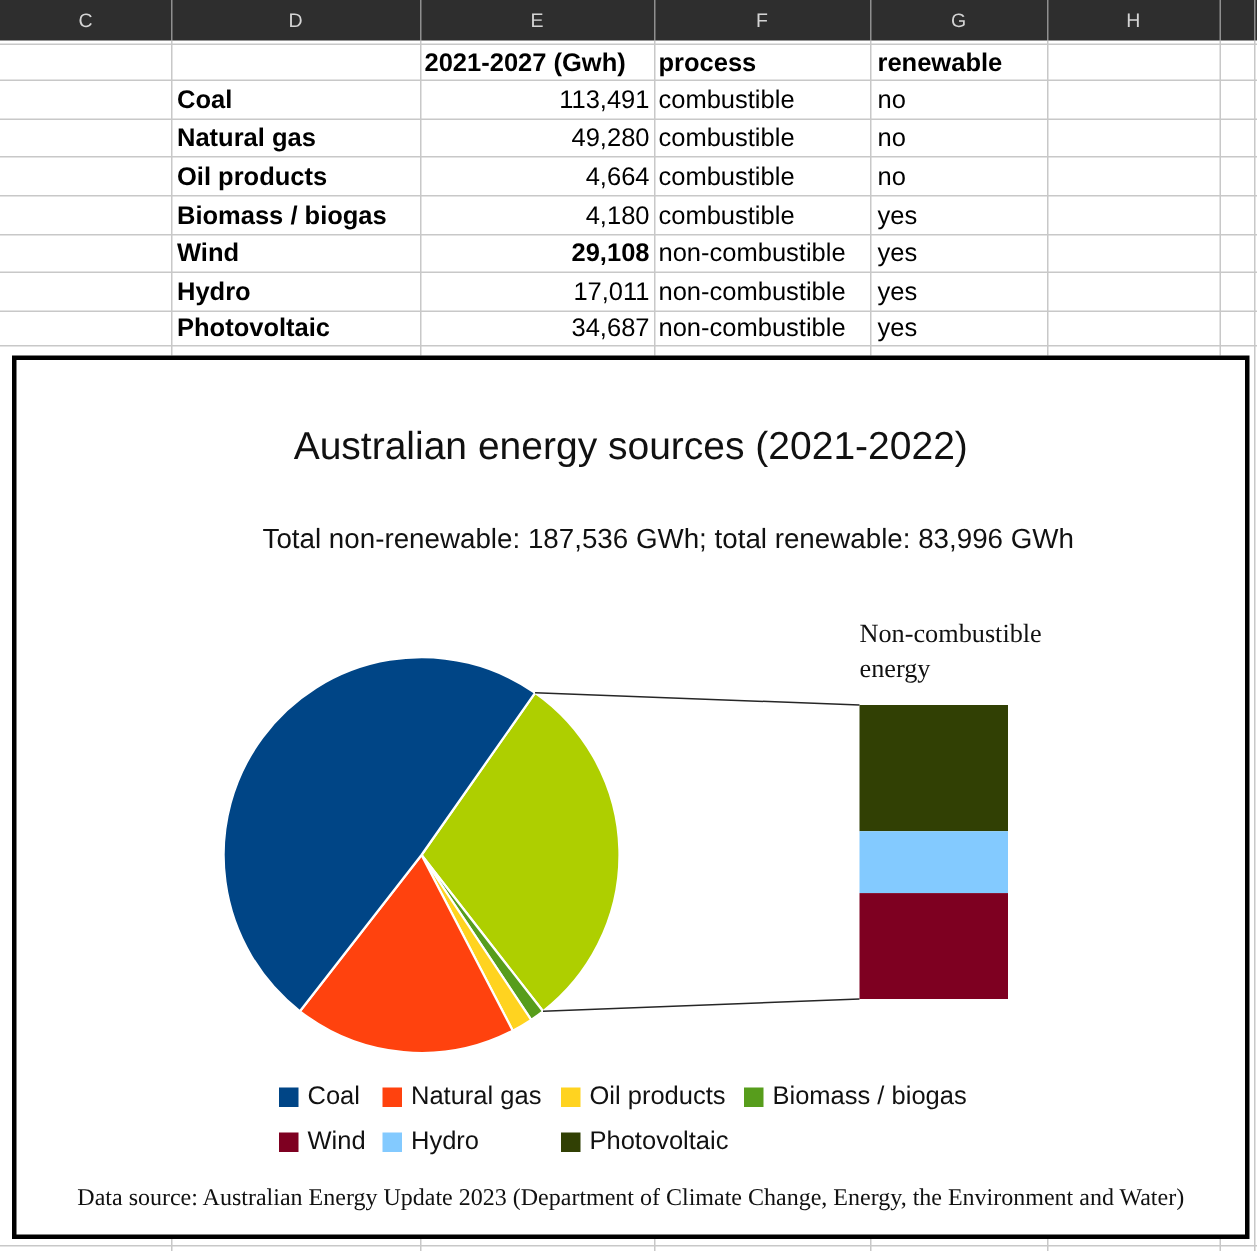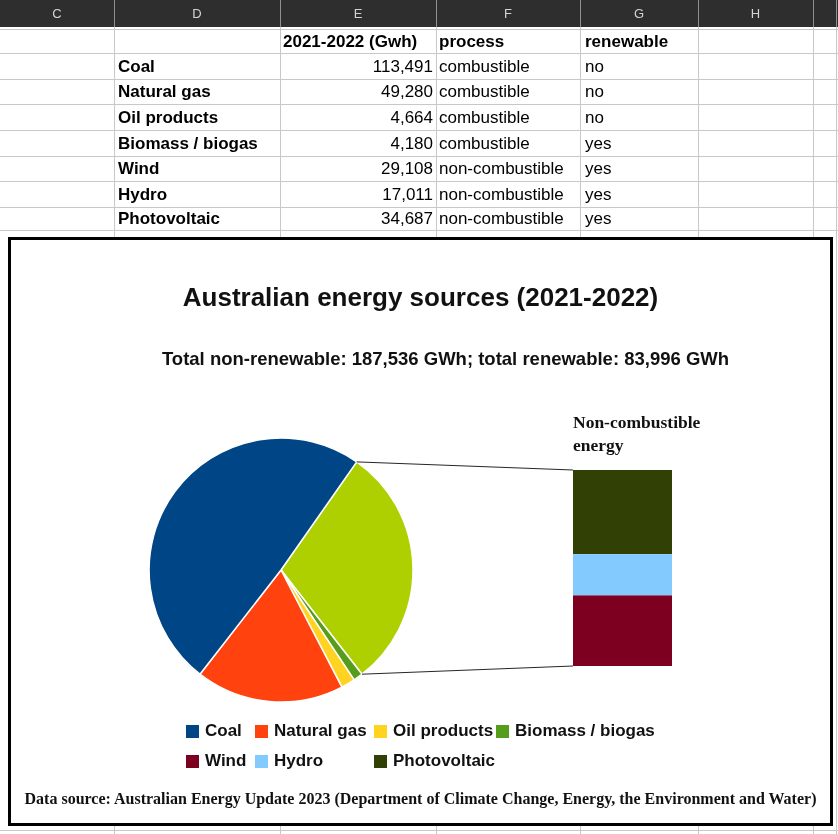--- a/index.html
+++ b/index.html
@@ -17,21 +17,21 @@
   .sheet-row{position:absolute;left:0;width:838px;}
   .cell{position:absolute;top:0;height:100%;font-size:17px;color:#000;
     white-space:nowrap;overflow:hidden;box-sizing:border-box;display:flex;align-items:center;}
   .cell.b{font-weight:700;}
   .cell.right{justify-content:flex-end;padding-right:3px;}
   .cell.padl3{padding-left:3px;}
   .cell.padl4{padding-left:4px;}
   .cell.padl5{padding-left:5px;}
   
   .chart-frame{position:absolute;left:8px;top:237px;width:825px;height:589px;
-    background:#fff;border:3px solid #000;box-sizing:border-box;font-weight:bold;}
+    background:#fff;border:3px solid #000;box-sizing:border-box;}
   .chart-title{position:absolute;left:0;right:0;top:42px;text-align:center;
     font-size:26px;color:#111;}
   .chart-subtitle{position:absolute;left:50px;right:0;top:108px;text-align:center;
     font-size:18.5px;color:#111;}
   .chart-svg{position:absolute;left:0;top:0;}
   .bar-label{position:absolute;left:562px;top:171px;font-family:"Liberation Serif",serif;
     font-size:17.5px;line-height:23px;color:#111;}
   .legend-item{position:absolute;display:flex;align-items:center;gap:6px;height:20px;
     font-size:17px;color:#111;}
   .swatch{width:13px;height:13px;flex:0 0 13px;}
@@ -70,21 +70,21 @@
     <div class="gl-v" style="left: 114px; top: 27px; height: 807px;"></div>
     <div class="gl-v" style="left: 280px; top: 27px; height: 807px;"></div>
     <div class="gl-v" style="left: 436px; top: 27px; height: 807px;"></div>
     <div class="gl-v" style="left: 580px; top: 27px; height: 807px;"></div>
     <div class="gl-v" style="left: 698px; top: 27px; height: 807px;"></div>
     <div class="gl-v" style="left: 813px; top: 27px; height: 807px;"></div>
     <div class="gl-v" style="left: 836px; top: 27px; height: 807px;"></div>
   </div>
 <div id="sheetrows">
     <div class="sheet-row" style="top: 30px; height: 23px;">
-      <div class="cell b padl3" style="left: 280px; width: 156px;">2021-2022 (Gwh)</div>
+      <div class="cell b padl3" style="left: 280px; width: 156px;">2021-2027 (Gwh)</div>
       <div class="cell b padl3" style="left: 436px; width: 144px;">process</div>
       <div class="cell b padl5" style="left: 580px; width: 118px;">renewable</div>
     </div>
     <div class="sheet-row" style="top: 54px; height: 25px;">
       <div class="cell b padl4" style="left: 114px; width: 166px;">Coal</div>
       <div class="cell right" style="left: 280px; width: 156px;">113,491</div>
       <div class="cell padl3" style="left: 436px; width: 144px;">combustible</div>
       <div class="cell padl5" style="left: 580px; width: 118px;">no</div>
     </div>
     <div class="sheet-row" style="top: 80px; height: 24px;">
@@ -100,21 +100,21 @@
       <div class="cell padl5" style="left: 580px; width: 118px;">no</div>
     </div>
     <div class="sheet-row" style="top: 131px; height: 25px;">
       <div class="cell b padl4" style="left: 114px; width: 166px;">Biomass / biogas</div>
       <div class="cell right" style="left: 280px; width: 156px;">4,180</div>
       <div class="cell padl3" style="left: 436px; width: 144px;">combustible</div>
       <div class="cell padl5" style="left: 580px; width: 118px;">yes</div>
     </div>
     <div class="sheet-row" style="top: 157px; height: 24px;">
       <div class="cell b padl4" style="left: 114px; width: 166px;">Wind</div>
-      <div class="cell right" style="left: 280px; width: 156px;">29,108</div>
+      <div class="cell right" style="left: 280px; width: 156px; font-weight: bold;">29,108</div>
       <div class="cell padl3" style="left: 436px; width: 144px;">non-combustible</div>
       <div class="cell padl5" style="left: 580px; width: 118px;">yes</div>
     </div>
     <div class="sheet-row" style="top: 182px; height: 25px;">
       <div class="cell b padl4" style="left: 114px; width: 166px;">Hydro</div>
       <div class="cell right" style="left: 280px; width: 156px;">17,011</div>
       <div class="cell padl3" style="left: 436px; width: 144px;">non-combustible</div>
       <div class="cell padl5" style="left: 580px; width: 118px;">yes</div>
     </div>
     <div class="sheet-row" style="top: 208px; height: 22px;">

